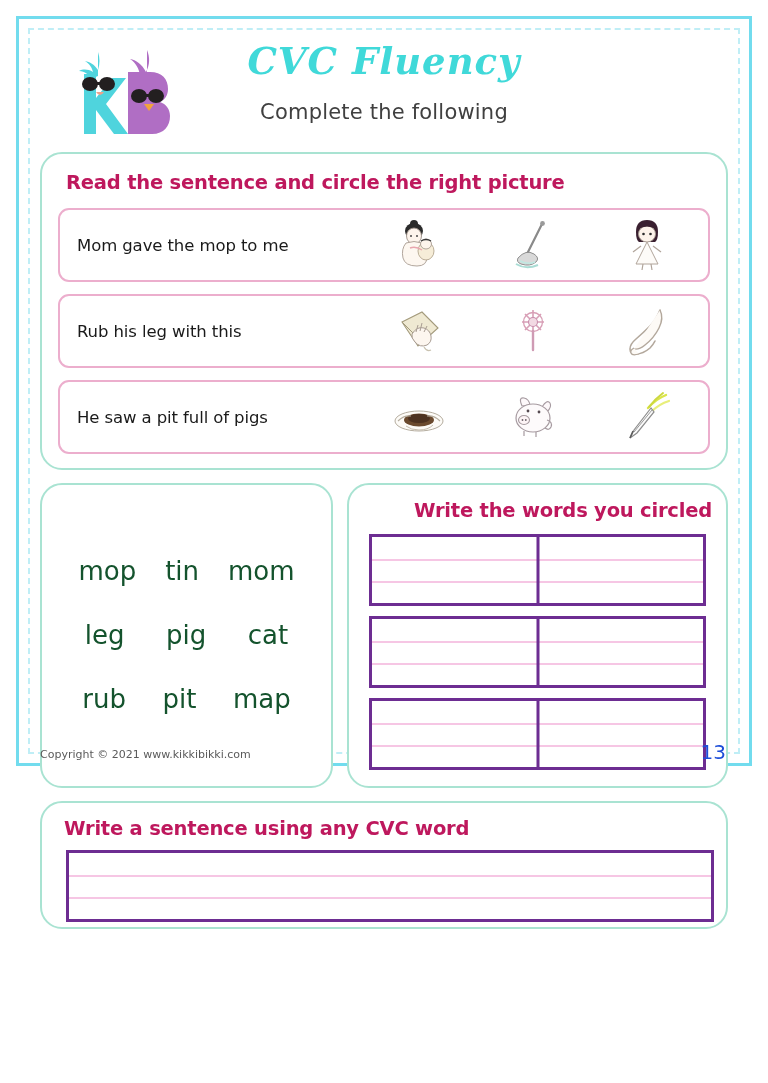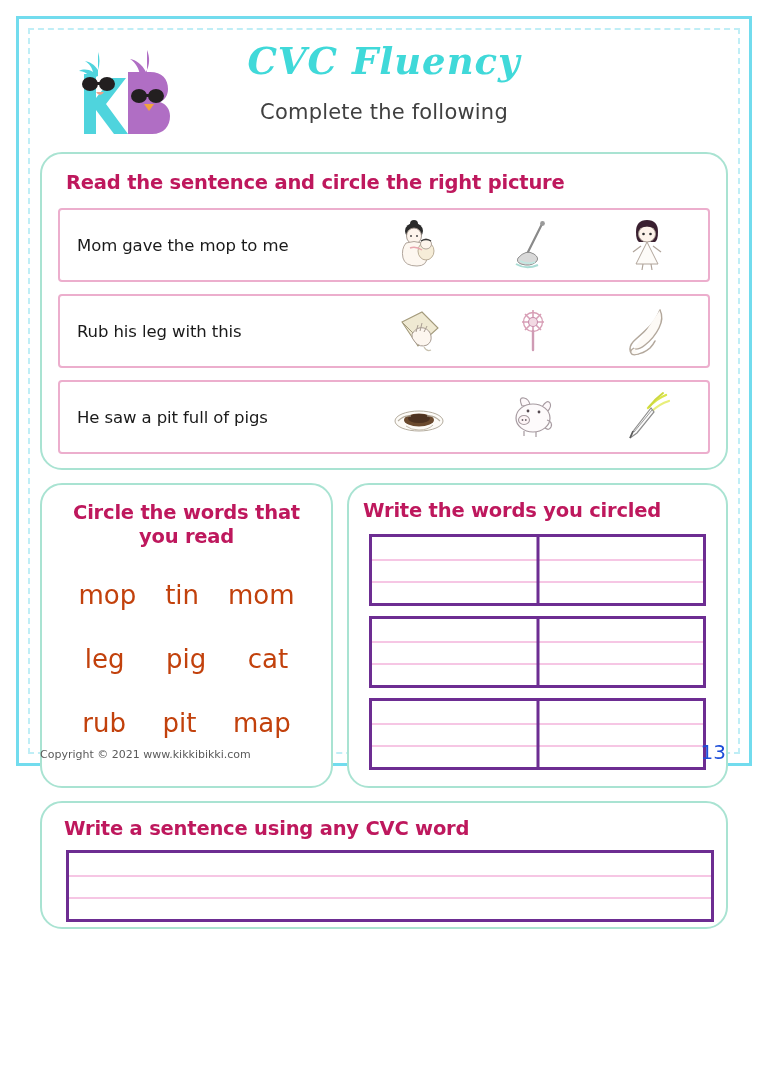--- a/index.html
+++ b/index.html
@@ -95,21 +95,21 @@
     padding: 14px 16px 16px 16px;
     height: 318px;
   }
   .sentences-panel .panel-heading {
     margin: 3px 0 14px 8px;
   }
   .sentence-row {
     display: flex;
     align-items: center;
     border: 2px solid #ecaecd;
-    border-radius: 4px;
+    border-radius: 11px;
     height: 74px;
     margin-bottom: 12px;
     box-sizing: border-box;
     background: #fff;
     padding: 0 4px 0 0;
   }
   .sentence-row:last-child { margin-bottom: 0; }
   .sentence-text {
     flex: 0 0 285px;
     padding-left: 17px;
@@ -161,32 +161,32 @@
   }
   .word-line {
     display: flex;
     justify-content: space-around;
     align-items: center;
     height: 58px;
   }
   .word {
     font-family: "DejaVu Sans", sans-serif;
     font-size: 26px;
-    color: #c2410c;
+    color: #14532d;
     letter-spacing: 0px;
   }
 
   .write-panel {
     flex: 1;
     padding: 14px 14px 12px 14px;
     display: flex;
     flex-direction: column;
   }
   .write-panel .panel-heading {
-    text-align: left;
+    text-align: right;
     margin-bottom: 12px;
   }
   .write-blocks {
     flex: 1;
     display: flex;
     flex-direction: column;
     justify-content: space-between;
     padding: 0 6px 4px 6px;
   }
   .write-block {
@@ -430,21 +430,20 @@
               <path d="M10 48 L13 41" stroke="#5c5c5c" stroke-width="1.6"></path>
             </svg>
           </div>
         </div>
       </div>
     </div>
 
     <div class="middle-row">
 
       <div class="panel wordbank-panel">
-        <div class="panel-heading">Circle the words that you read</div>
         <div class="word-grid">
           <div class="word-line">
             <span class="word">mop</span>
             <span class="word">tin</span>
             <span class="word">mom</span>
           </div>
           <div class="word-line">
             <span class="word">leg</span>
             <span class="word">pig</span>
             <span class="word">cat</span>

